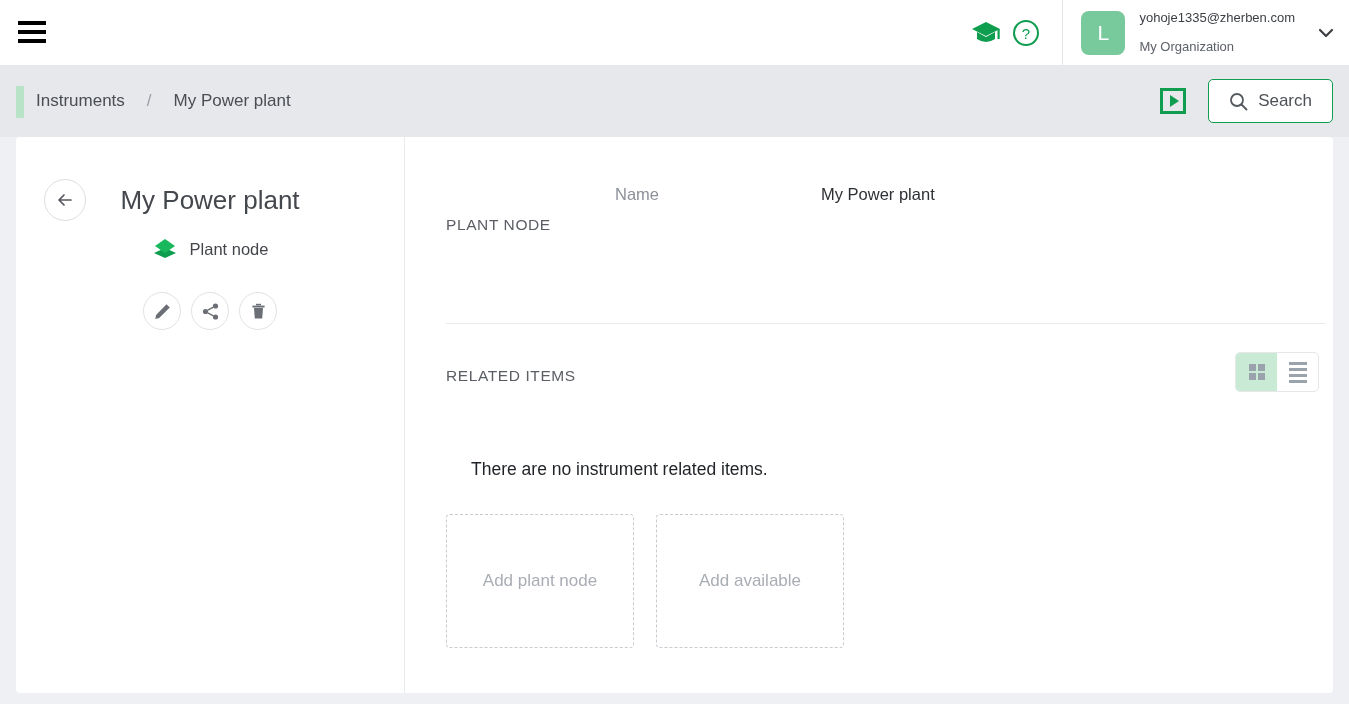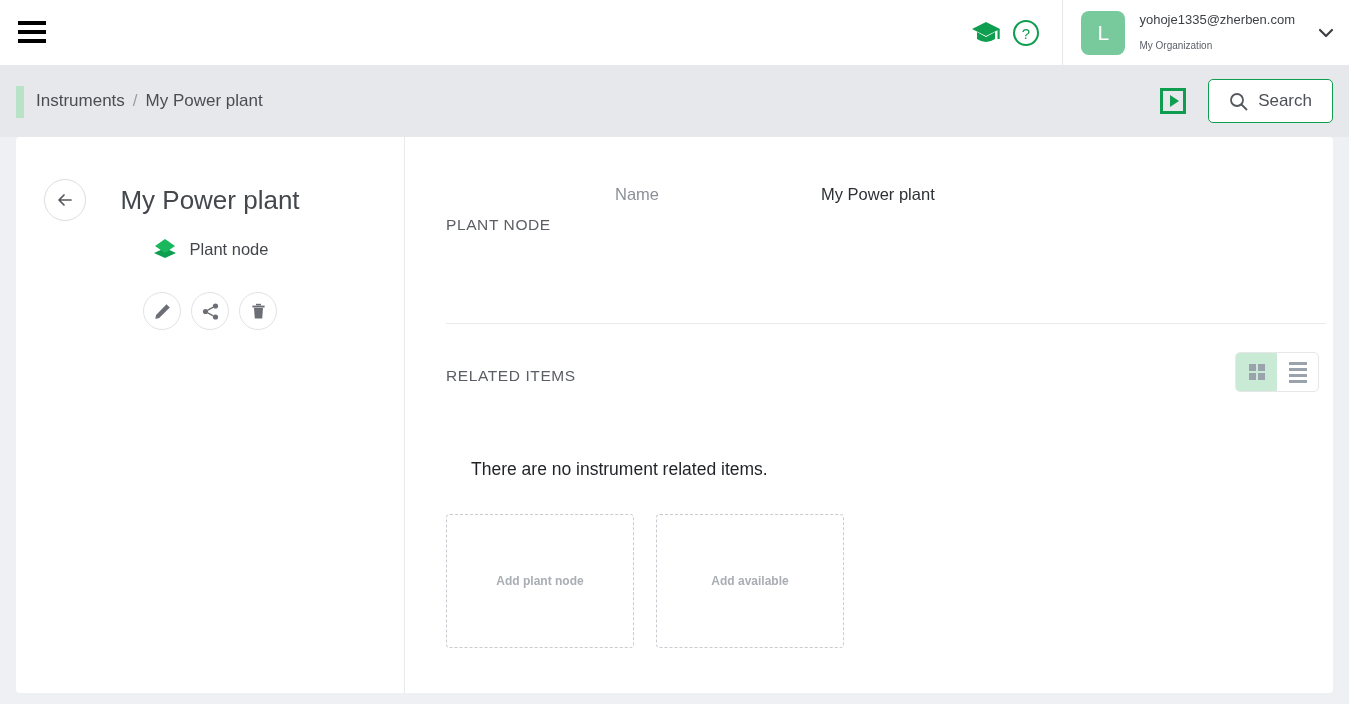--- a/index.html
+++ b/index.html
@@ -47,40 +47,40 @@
   }
   .avatar {
     width: 44px; height: 44px; border-radius: 8px;
     background: #78c99c;
     color: #ffffff; font-size: 21px;
     display: flex; align-items: center; justify-content: center;
     flex: 0 0 auto;
   }
   .acct-text { margin-left: 14px; line-height: 1.25; }
   .acct-email { font-size: 13px; color: #3c3f44; }
-  .acct-org { font-size: 10px; color: #5c6068; margin-top: 12px; }
+  .acct-org { font-size: 13px; color: #5c6068; margin-top: 12px; }
   .chev {
     margin-left: 22px; width: 18px; height: 18px;
     display:flex; align-items:center; justify-content:center;
   }
 
   
   .crumbbar {
     position: absolute; left: 0; top: 65px;
     width: 1349px; height: 72px;
     background: #e7e8ec;
     display: flex; align-items: center;
   }
   .crumb-accent {
     position: absolute; left: 16px; top: 86px;
     width: 8px; height: 32px; background: #b9e3c7;
   }
   .crumbs {
     position: absolute; left: 36px; top: 65px; height: 72px;
-    display: flex; align-items: center; gap: 8px;
+    display: flex; align-items: center; gap: 22px;
     font-size: 17px; color: #4a4d53;
   }
   .crumbs .sep { color: #9b9ea4; }
   .crumb-link { cursor: pointer; }
 
   .crumb-right {
     position: absolute; right: 0; top: 65px; height: 72px;
     display: flex; align-items: center; padding-right: 16px; gap: 22px;
   }
   .play-box {
@@ -192,21 +192,21 @@
   .addcards {
     position: absolute; left: 41px; top: 377px;
     display: flex; gap: 22px;
   }
   .addcard {
     width: 188px; height: 134px;
     border: 1.5px dashed #c8ccd1;
     border-radius: 4px;
     background: #fff;
     display: flex; align-items: center; justify-content: center;
-    font-size: 12px; font-weight: bold; color: #a9adb4;
+    font-size: 17px; font-weight: normal; color: #a9adb4;
     cursor: pointer; 
   }
 </style>
 </head>
 <body>
 
 <div class="topbar">
 
   <div class="hamburger">
     <span></span>

